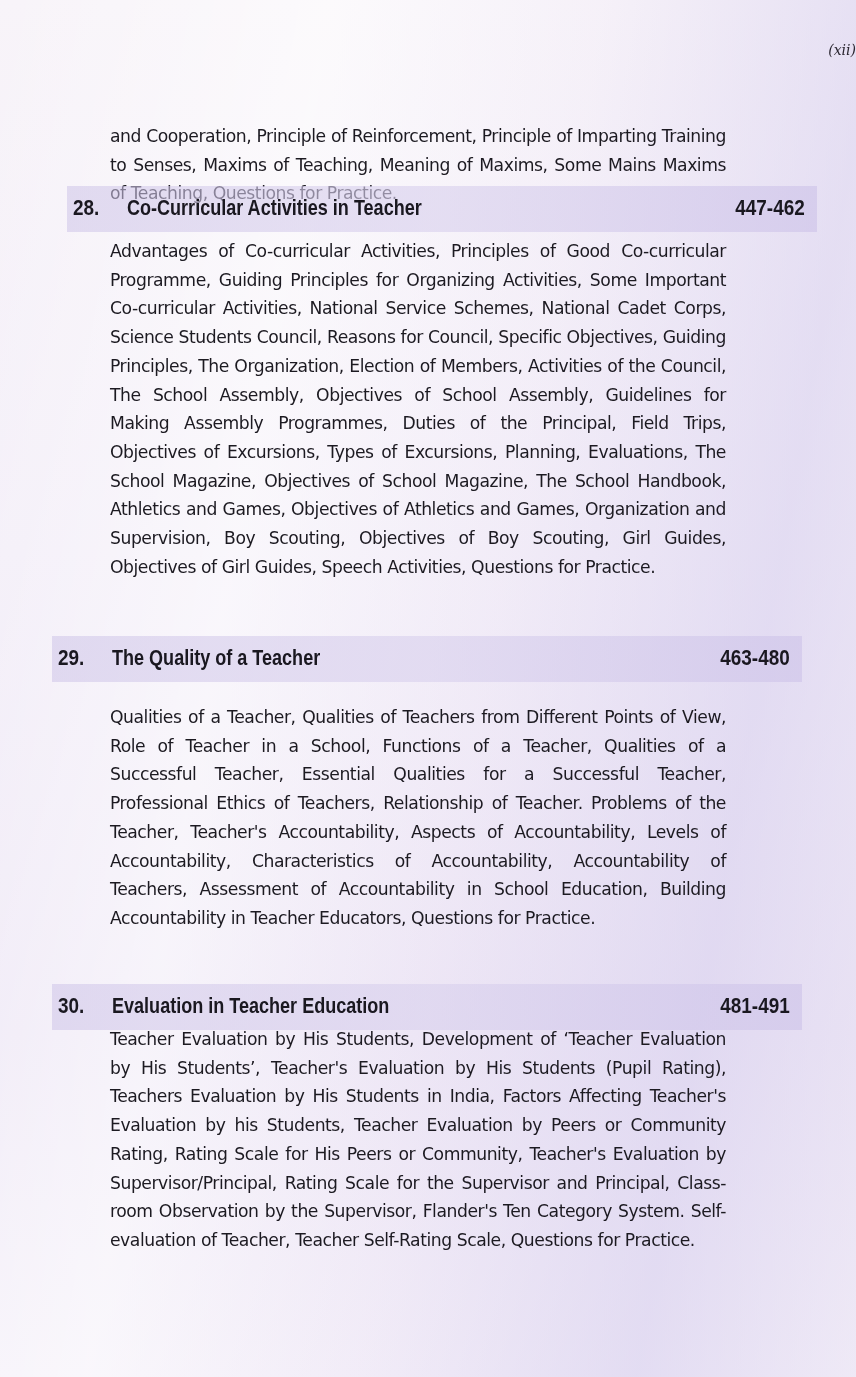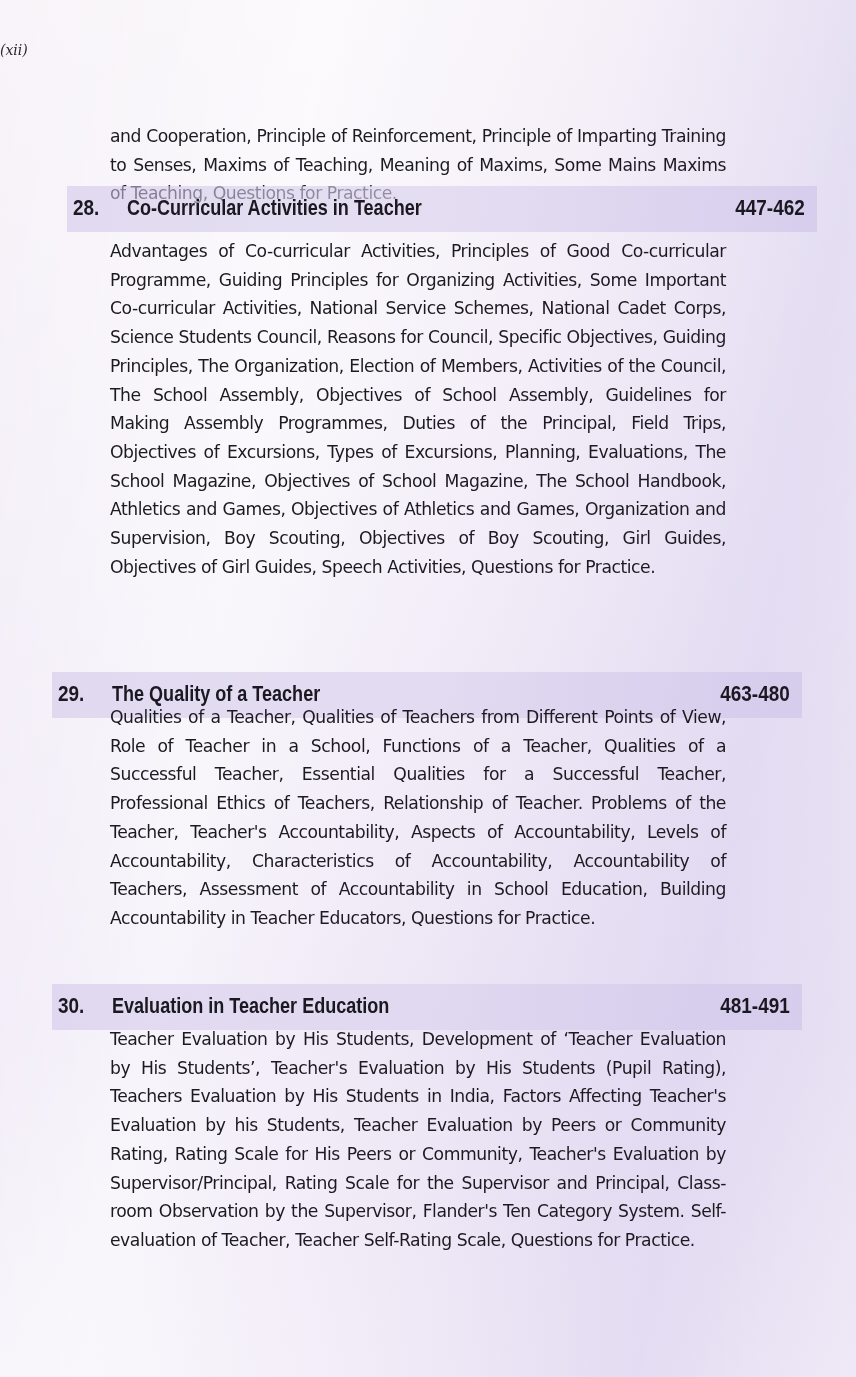--- a/index.html
+++ b/index.html
@@ -16,21 +16,21 @@
         linear-gradient(100deg, rgba(255,255,255,0) 0%, rgba(255,255,255,0.55) 30%, rgba(236,228,246,0.2) 55%, rgba(214,206,238,0.55) 80%, rgba(232,226,244,0.4) 100%),
         linear-gradient(180deg, #f8f4f9 0%, #f3eef8 40%, #ede6f5 75%, #f3eef8 100%);
       font-family: "DejaVu Sans", "Liberation Sans", sans-serif;
       color: #1d1a22;
     }
     .page-number {
       position: absolute;
       top: 42px;
       left: 0;
       width: 856px;
-      text-align: left;
+      text-align: right;
       font-family: "DejaVu Serif", "Liberation Serif", serif;
       font-style: italic;
       font-size: 14px;
       color: #2a2630;
     }
     .body-text {
       position: absolute;
       left: 110px;
       width: 616px;
       font-size: 17.2px;
@@ -100,21 +100,21 @@
   <div class="body-text" style="top: 85px; margin-top: 37px;">and Cooperation, Principle of Reinforcement, Principle of Imparting Training to Senses, Maxims of Teaching, Meaning of Maxims, Some Mains Maxims of Teaching, Questions for Practice.</div>
 
   <div class="chapter-head" style="top: 186px; margin-left: 15px;">
     <div class="chapter-band"></div>
     <span class="chapter-num">28.</span>
     <span class="chapter-title">Co-Curricular Activities in Teacher</span>
     <span class="chapter-pages">447-462</span>
   </div>
   <div class="body-text" style="top: 237px;">Advantages of Co-curricular Activities, Principles of Good Co-curricular Programme, Guiding Principles for Organizing Activities, Some Important Co-curricular Activities, National Service Schemes, National Cadet Corps, Science Students Council, Reasons for Council, Specific Objectives, Guiding Principles, The Organization, Election of Members, Activities of the Council, The School Assembly, Objectives of School Assembly, Guidelines for Making Assembly Programmes, Duties of the Principal, Field Trips, Objectives of Excursions, Types of Excursions, Planning, Evaluations, The School Magazine, Objectives of School Magazine, The School Handbook, Athletics and Games, Objectives of Athletics and Games, Organization and Supervision, Boy Scouting, Objectives of Boy Scouting, Girl Guides, Objectives of Girl Guides, Speech Activities, Questions for Practice.</div>
 
-  <div class="chapter-head" style="top: 672px;">
+  <div class="chapter-head" style="top: 636px;">
     <div class="chapter-band"></div>
     <span class="chapter-num">29.</span>
     <span class="chapter-title">The Quality of a Teacher</span>
     <span class="chapter-pages">463-480</span>
   </div>
   <div class="body-text" style="top: 703px;">Qualities of a Teacher, Qualities of Teachers from Different Points of View, Role of Teacher in a School, Functions of a Teacher, Qualities of a Successful Teacher, Essential Qualities for a Successful Teacher, Professional Ethics of Teachers, Relationship of Teacher. Problems of the Teacher, Teacher's Accountability, Aspects of Accountability, Levels of Accountability, Characteristics of Accountability, Accountability of Teachers, Assessment of Accountability in School Education, Building Accountability in Teacher Educators, Questions for Practice.</div>
 
   <div class="chapter-head" style="top: 984px;">
     <div class="chapter-band"></div>
     <span class="chapter-num">30.</span>

